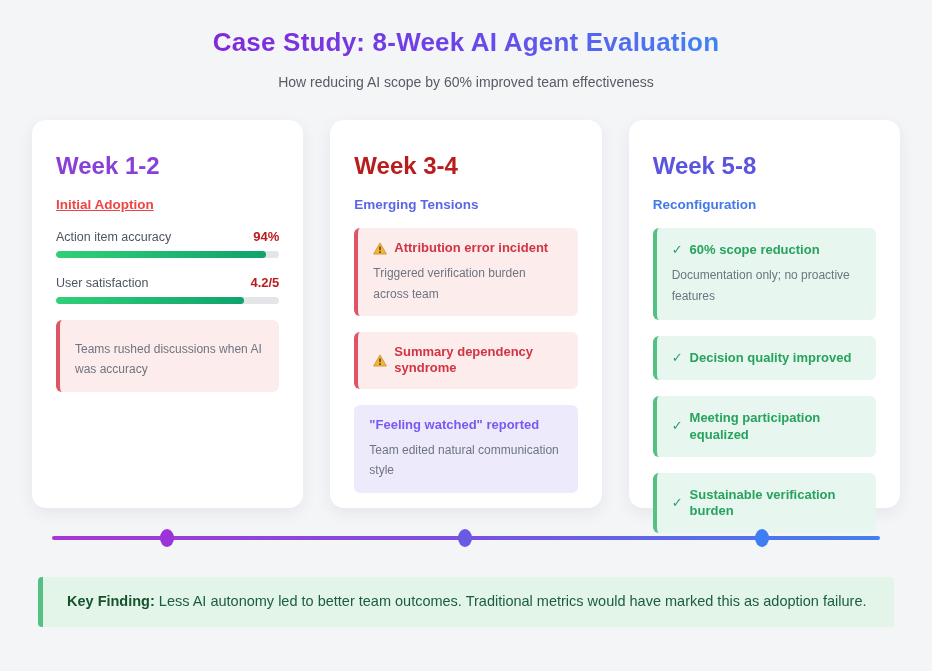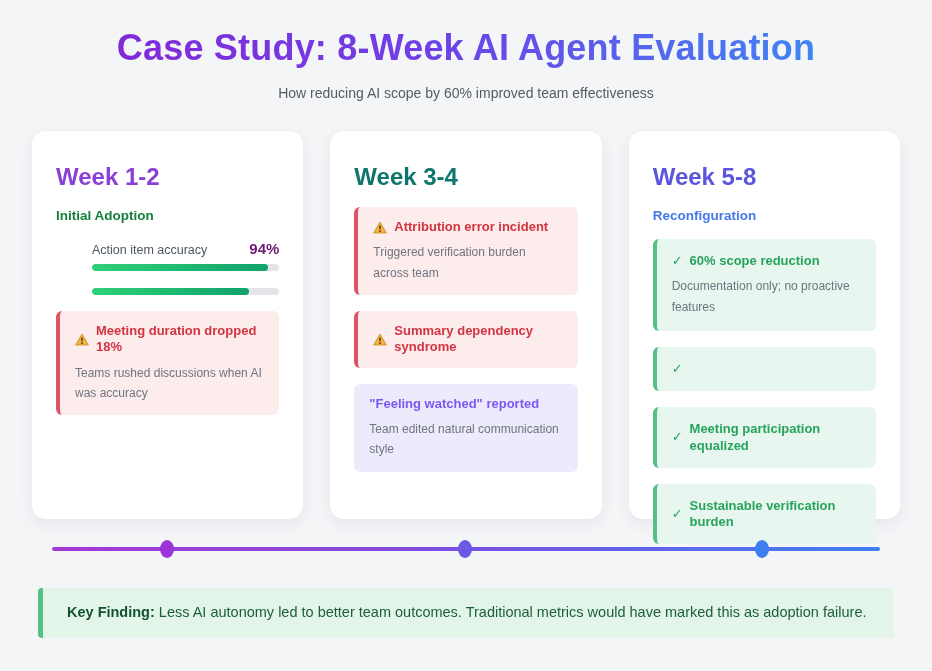--- a/index.html
+++ b/index.html
@@ -9,21 +9,21 @@
     background: #f4f5f7;
     font-family: "Liberation Sans", "DejaVu Sans", sans-serif;
     overflow: hidden;
   }
 
   
   .header { text-align: center; padding-top: 27px; }
   .page-title {
     display: inline-block;
     margin: 0;
-    font-size: 36px;
+    font-size: 26px;
     font-weight: 700;
     letter-spacing: 0.2px;
     color: #6c47e5;
   }
   @supports ((-webkit-background-clip: text) or (background-clip: text)) {
     .page-title {
       background: linear-gradient(90deg, #8229d8 0%, #6c43e8 48%, #4184f2 100%);
       -webkit-background-clip: text;
       background-clip: text;
       -webkit-text-fill-color: transparent;
@@ -37,32 +37,32 @@
   .card {
     flex: 1;
     background: #ffffff;
     border-radius: 14px;
     box-shadow: 0 5px 16px rgba(35, 45, 70, 0.07);
     padding: 26px 24px 24px;
     height: 388px;
   }
   .card-title { margin: 6px 0 0; font-size: 24px; font-weight: 700; }
   .card1 .card-title { color: #8a3fd6; }
-  .card2 .card-title { color: #0f766e; }
+  .card2 .card-title { color: #b91c1c; }
   .card3 .card-title { color: #5a55dc; }
   .card-subtitle { margin-top: 17px; font-size: 13.5px; font-weight: 700; }
-  .card1 .card-subtitle { color: #15803d; }
+  .card1 .card-subtitle { color: #ef4444; text-decoration: underline; }
   .card2 .card-subtitle { color: #5b66e6; }
   .card3 .card-subtitle { color: #4379e8; }
 
   
-  .metric { margin-top: 17px; margin-left: 36px; }
+  .metric { margin-top: 17px; }
   .metric-row { display: flex; justify-content: space-between; align-items: baseline; }
   .metric-label { font-size: 12.5px; color: #4d5560; }
-  .metric-value { font-size: 15px; font-weight: 700; color: #701a75; text-align: right; }
+  .metric-value { font-size: 13px; font-weight: 700; color: #b91c1c; text-align: right; }
   .track { margin-top: 7px; height: 7px; border-radius: 4px; background: #e3e5e9; overflow: hidden; }
   .fill { height: 100%; border-radius: 4px; background: linear-gradient(90deg, #2fd177, #10a26c); }
 
   
   .alert { margin-top: 16px; border-radius: 6px; padding: 12px 15px; }
   .alert-danger  { background: #fcecec; border-left: 4px solid #df5465; }
   .alert-note    { background: #edebfb; }
   .alert-success { background: #e7f6ee; border-left: 4px solid #55c084; padding: 14px 15px; }
   .alert-title { display: flex; align-items: center; gap: 7px; font-size: 13px; font-weight: 700; line-height: 1.25; }
   .alert-danger  .alert-title { color: #d23441; }
@@ -115,42 +115,37 @@
       <div class="metric-row">
         <span class="metric-label">Action item accuracy</span>
         <span class="metric-value">94%</span>
       </div>
       <div class="track">
         <div class="fill" style="width: 94%;"></div>
       </div>
     </div>
 
     <div class="metric">
+      <div class="metric-row">
+        <span class="metric-label">User satisfaction</span>
+        <span class="metric-value">4.2/5</span>
+      </div>
       <div class="track">
         <div class="fill" style="width: 84%;"></div>
       </div>
     </div>
 
     <div class="alert alert-danger">
-      <div class="alert-title">
-        <span class="warning-icon">
-          <svg width="14" height="13" viewBox="0 0 24 22">
-            <path d="M12 1.5 L23 20.5 H1 Z" fill="#f2b33d" stroke="#cf8f26" stroke-width="1.4" stroke-linejoin="round"></path>
-            <rect x="10.9" y="7.2" width="2.2" height="7" rx="1.1" fill="#3a2b12"></rect>
-            <circle cx="12" cy="17" r="1.5" fill="#3a2b12"></circle>
-          </svg>
-        </span>
-        <span>Meeting duration dropped 18%</span>
-      </div>
       <div class="alert-desc">Teams rushed discussions when AI was accuracy</div>
     </div>
   </div>
 
   <div class="card card2">
     <h2 class="card-title">Week 3-4</h2>
+    <div class="card-subtitle">Emerging Tensions</div>
 
     <div class="alert alert-danger">
       <div class="alert-title">
         <span class="warning-icon">
           <svg width="14" height="13" viewBox="0 0 24 22">
             <path d="M12 1.5 L23 20.5 H1 Z" fill="#f2b33d" stroke="#cf8f26" stroke-width="1.4" stroke-linejoin="round"></path>
             <rect x="10.9" y="7.2" width="2.2" height="7" rx="1.1" fill="#3a2b12"></rect>
             <circle cx="12" cy="17" r="1.5" fill="#3a2b12"></circle>
           </svg>
         </span>
@@ -188,20 +183,21 @@
       <div class="alert-title">
         <span class="check-icon">✓</span>
         <span>60% scope reduction</span>
       </div>
       <div class="alert-desc">Documentation only; no proactive features</div>
     </div>
 
     <div class="alert alert-success">
       <div class="alert-title">
         <span class="check-icon">✓</span>
+        <span>Decision quality improved</span>
       </div>
     </div>
 
     <div class="alert alert-success">
       <div class="alert-title">
         <span class="check-icon">✓</span>
         <span>Meeting participation equalized</span>
       </div>
     </div>
 

